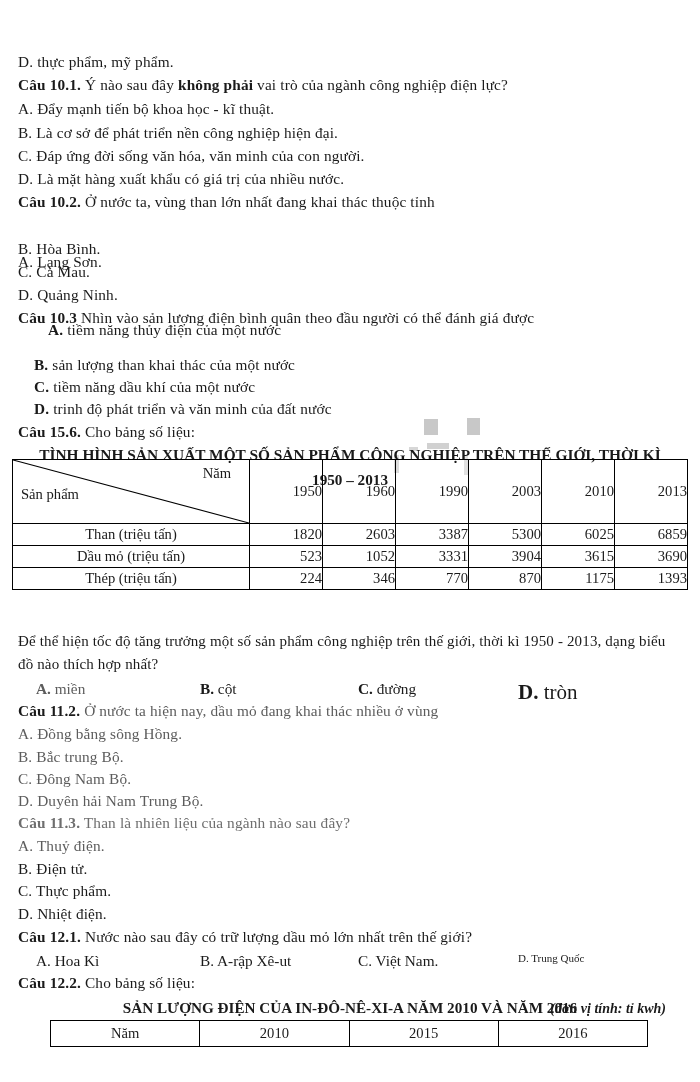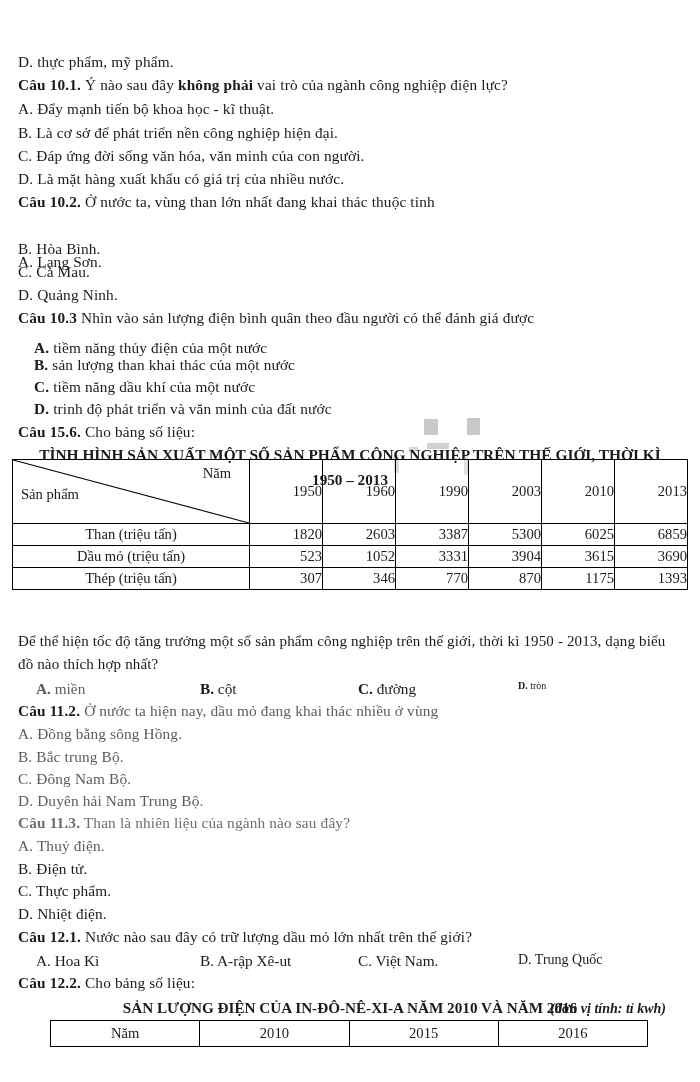--- a/index.html
+++ b/index.html
@@ -135,21 +135,21 @@
 
   <div class="line" style="top:194px;"><span class="b">Câu 10.2.</span><span> Ở nước ta, vùng than lớn nhất đang khai thác thuộc tỉnh</span></div>
 
   <div class="line" style="top:230px;margin-top:24px;"><span>A. Lạng Sơn.</span></div>
   <div class="line" style="top:241px;"><span>B. Hòa Bình.</span></div>
   <div class="line" style="top:264px;"><span>C. Cà Mau.</span></div>
   <div class="line" style="top:287px;"><span>D. Quảng Ninh.</span></div>
 
   <div class="line" style="top:310px;"><span class="b">Câu 10.3</span><span> Nhìn vào sản lượng điện bình quân theo đầu người có thể đánh giá được</span></div>
 
-  <div class="line indent" style="top:340px;"><span class="b">A.</span><span> tiềm năng thủy điện của một nước</span></div>
+  <div class="line indent" style="top:322px;margin-left:14px;"><span class="b">A.</span><span> tiềm năng thủy điện của một nước</span></div>
   <div class="line indent" style="top:357px;"><span class="b">B.</span><span> sản lượng than khai thác của một nước</span></div>
   <div class="line indent" style="top:379px;"><span class="b">C.</span><span> tiềm năng dầu khí của một nước</span></div>
   <div class="line indent" style="top:401px;"><span class="b">D.</span><span> trinh độ phát triển và văn minh của đất nước</span></div>
 
   <div class="line" style="top:424px;"><span class="b">Câu 15.6.</span><span> Cho bảng số liệu:</span></div>
 
   <div class="ctr" style="top:446px; font-size:15.4px;">TÌNH HÌNH SẢN XUẤT MỘT SỐ SẢN PHẨM CÔNG NGHIỆP TRÊN THẾ GIỚI, THỜI KÌ</div>
   <div class="ctr" style="top:471px; font-size:15.2px;">1950 – 2013</div>
 
   <table class="tbl-main">
@@ -182,57 +182,57 @@
       <td class="prod">Dầu mỏ (triệu tấn)</td>
       <td>523</td>
       <td>1052</td>
       <td>3331</td>
       <td>3904</td>
       <td>3615</td>
       <td>3690</td>
     </tr>
     <tr>
       <td class="prod">Thép (triệu tấn)</td>
-      <td>307</td>
+      <td>224</td>
       <td>346</td>
       <td>770</td>
       <td>870</td>
       <td>1175</td>
       <td>1393</td>
     </tr>
   </tbody>
     </table>
 
 
   <div class="line" style="top:634px; font-size:15px;">Để thể hiện tốc độ tăng trưởng một số sản phẩm công nghiệp trên thế giới, thời kì 1950 - 2013, dạng biểu</div>
   <div class="line" style="top:657px; font-size:15px;">đồ nào thích hợp nhất?</div>
 
   <div style="position:absolute; left:36px; top:680px; font-size:15.3px; white-space:nowrap;"><span class="b faded">A.</span><span class="faded"> miền</span></div>
   <div style="position:absolute; left:200px; top:680px; font-size:15.3px; white-space:nowrap;"><span class="b">B.</span><span> cột</span></div>
   <div style="position:absolute; left:358px; top:680px; font-size:15.3px; white-space:nowrap;"><span class="b">C.</span><span> đường</span></div>
-  <div style="position:absolute; left:518px; top:680px; font-size:10px; white-space:nowrap;"><span class="b">D.</span><span> tròn</span></div>
+  <div style="position:absolute; left:518px; top:680px; font-size:21px; white-space:nowrap;"><span class="b">D.</span><span> tròn</span></div>
 
   <div class="line" style="top:703px;"><span class="b">Câu 11.2.</span><span class="faded"> Ở nước ta hiện nay, dầu mỏ đang khai thác nhiều ở vùng</span></div>
   <div class="line faded" style="top:726px;">A. Đồng bằng sông Hồng.</div>
   <div class="line faded" style="top:749px;">B. Bắc trung Bộ.</div>
   <div class="line faded" style="top:771px;">C. Đông Nam Bộ.</div>
   <div class="line faded" style="top:793px;">D. Duyên hải Nam Trung Bộ.</div>
 
   <div class="line" style="top:815px;"><span class="b faded2">Câu 11.3.</span><span class="faded2"> Than là nhiên liệu của ngành nào sau đây?</span></div>
   <div class="line faded" style="top:838px;">A. Thuỷ điện.</div>
   <div class="line" style="top:861px;">B. Điện tử.</div>
   <div class="line" style="top:883px;">C. Thực phẩm.</div>
   <div class="line" style="top:906px;">D. Nhiệt điện.</div>
 
   <div class="line" style="top:929px;"><span class="b">Câu 12.1.</span><span> Nước nào sau đây có trữ lượng dầu mỏ lớn nhất trên thế giới?</span></div>
 
   <div style="position:absolute; left:36px; top:952px; font-size:15.3px; white-space:nowrap;">A. Hoa Kì</div>
   <div style="position:absolute; left:200px; top:952px; font-size:15.3px; white-space:nowrap;">B. A-rập Xê-ut</div>
   <div style="position:absolute; left:358px; top:952px; font-size:15.3px; white-space:nowrap;">C. Việt Nam.</div>
-  <div style="position:absolute; left:518px; top:952px; font-size:14px; white-space:nowrap;">D. Trung Quốc</div>
+  <div style="position:absolute; left:518px; top:952px; font-size:11px; white-space:nowrap;">D. Trung Quốc</div>
 
   <div class="line" style="top:975px;"><span class="b">Câu 12.2.</span><span> Cho bảng số liệu:</span></div>
 
   <div class="ctr" style="top:999px; font-size:15.2px;">SẢN LƯỢNG ĐIỆN CỦA IN-ĐÔ-NÊ-XI-A NĂM 2010 VÀ NĂM 2016</div>
 
   <div class="i" style="position:absolute; right:34px; top:1001px; font-size:14px; white-space:nowrap; font-weight:bold;margin-left:48px;">(đơn vị tính: tỉ kwh)</div>
 
   <table class="tbl-bottom">
     <tbody>
         <tr>

